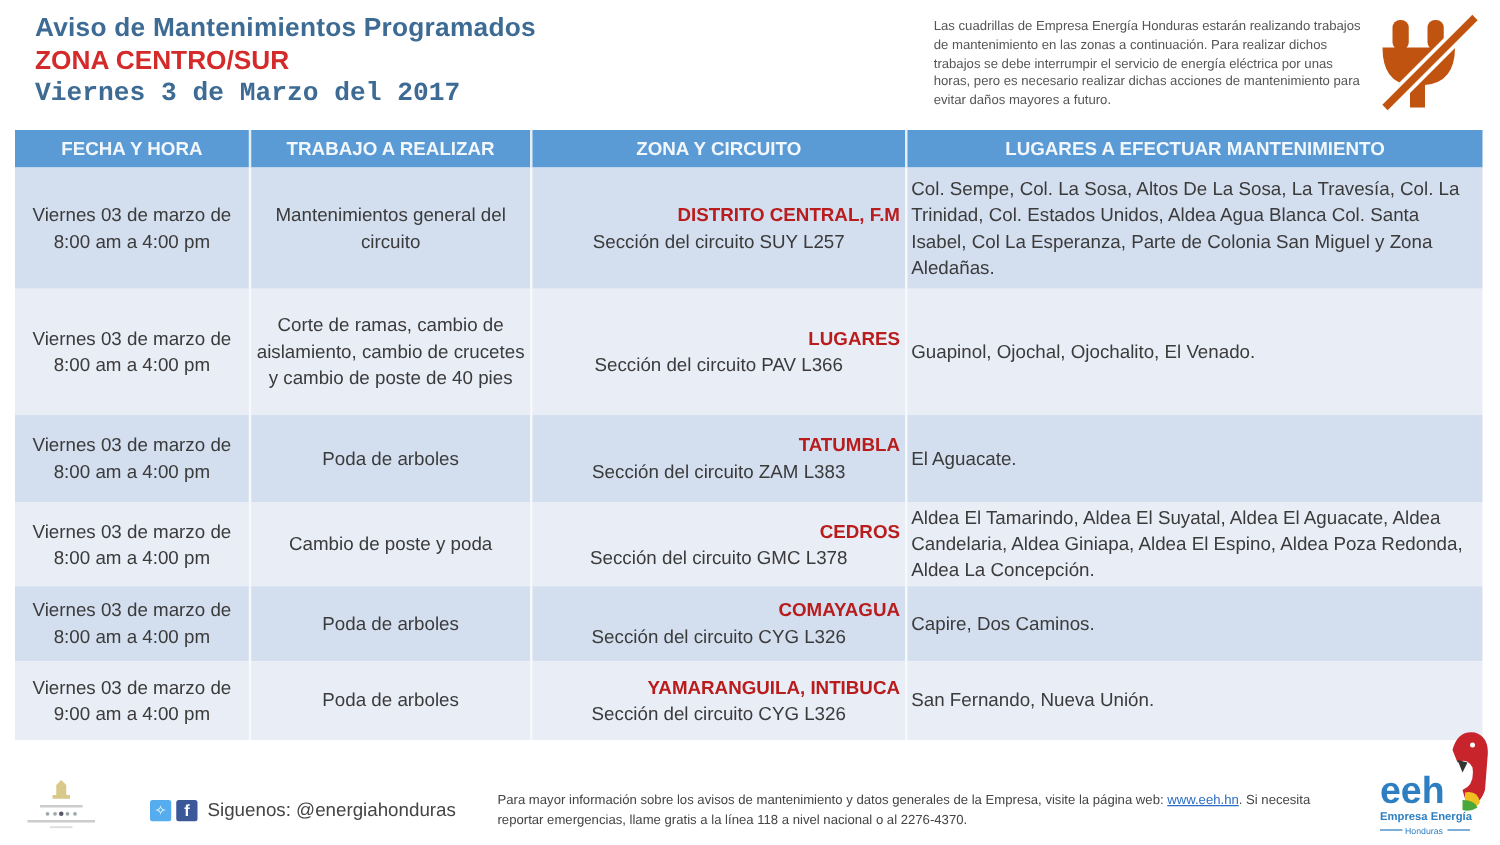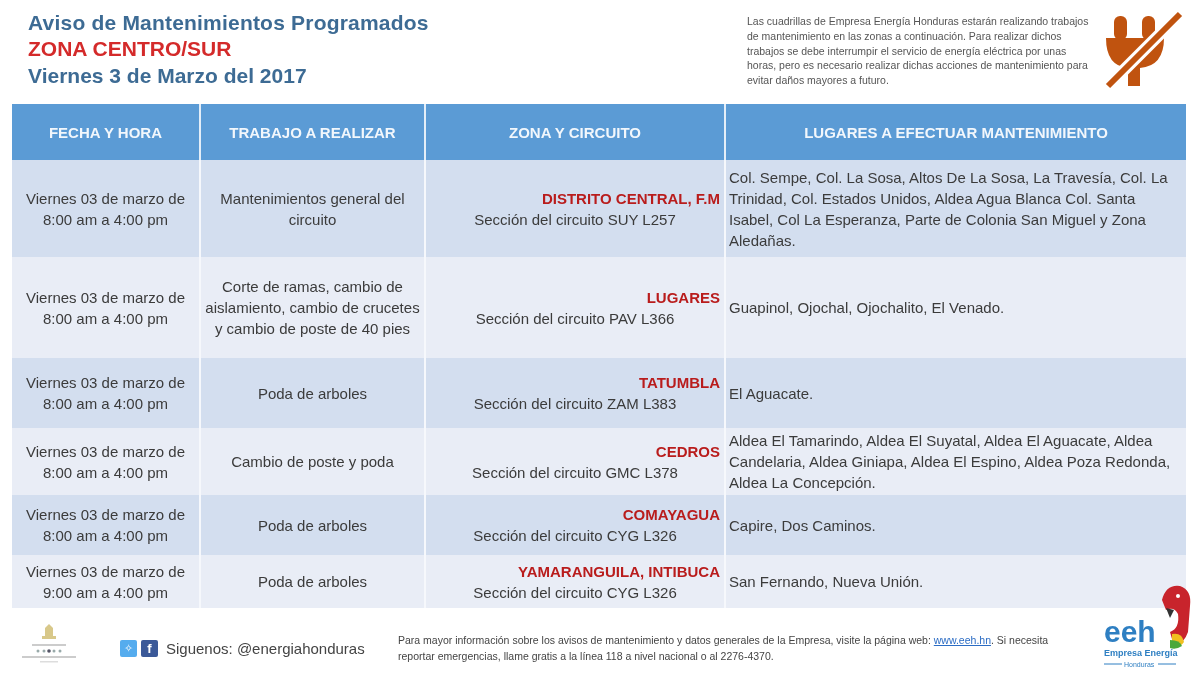--- a/index.html
+++ b/index.html
@@ -2,27 +2,27 @@
 <html><head>
 <meta charset="utf-8">
 <style>
   * { box-sizing: border-box; margin: 0; padding: 0; }
   html, body { width: 1200px; height: 676px; overflow: hidden; background: #ffffff; }
   body { font-family: "Liberation Sans", sans-serif; position: relative; color: #333; }
 
   .hdr-left { position: absolute; left: 28px; top: 10px; }
   .title { font-size: 21px; font-weight: bold; color: #3d6b94; line-height: 26px; letter-spacing: 0.2px; }
   .zone { font-size: 21px; font-weight: bold; color: #d42a2a; line-height: 26px; }
-  .date { font-size: 21px; font-weight: bold; color: #3d6b94; line-height: 28px; }
+  .date { font-size: 21px; font-weight: bold; color: #3d6b94; line-height: 28px; font-family: Liberation Mono, monospace; }
 
   .intro { position: absolute; left: 704px; top: 14px; width: 350px; font-size: 10.5px; line-height: 14.8px; color: #555; margin-left: 43px; }
   .plug { position: absolute; left: 1100px; top: 8px; width: 85px; height: 82px; }
 
   table.sched { position: absolute; left: 12px; top: 104px; width: 1174px; border-collapse: collapse; table-layout: fixed; }
-  table.sched th { background: #5b9bd5; color: #f2f7fc; font-size: 15px; font-weight: bold; height: 56px; text-align: center; border-right: 2px solid #e4eef8; }
+  table.sched th { background: #5b9bd5; color: #f2f7fc; font-size: 15px; font-weight: bold; height: 30px; text-align: center; border-right: 2px solid #e4eef8; }
   table.sched th:last-child { border-right: none; }
   table.sched td { font-size: 15px; line-height: 21px; color: #3b3b3b; text-align: center; vertical-align: middle; border-right: 2px solid #f6f8fc; padding: 0 4px; }
   table.sched td:last-child { border-right: none; text-align: left; padding-left: 3px; }
   tr.odd td { background: #d3deef; margin-top: 23px; }
   tr.even td { background: #e9edf6; }
   .zone-name { font-weight: bold; color: #b91c1c; display: block; text-align: right; }
   .zone-sec { display: block; }
 
   .footer { position: absolute; left: 0; top: 610px; width: 1200px; height: 66px; }
   .gov-logo { position: absolute; left: 18px; top: 14px; width: 62px; height: 42px; }
@@ -108,21 +108,21 @@
     </tr>
     <tr class="odd" style="height:60px">
       <td>Viernes 03 de marzo de 8:00 am a 4:00 pm</td>
       <td>Poda de arboles</td>
       <td>
         <span class="zone-name">COMAYAGUA</span>
         <span class="zone-sec">Sección del circuito CYG L326</span>
       </td>
       <td>Capire, Dos Caminos.</td>
     </tr>
-    <tr class="even" style="height:53px">
+    <tr class="even" style="height:63px">
       <td>Viernes 03 de marzo de 9:00 am a 4:00 pm</td>
       <td>Poda de arboles</td>
       <td>
         <span class="zone-name">YAMARANGUILA, INTIBUCA</span>
         <span class="zone-sec">Sección del circuito CYG L326</span>
       </td>
       <td>San Fernando, Nueva Unión.</td>
     </tr>
   </tbody>
 </table>

